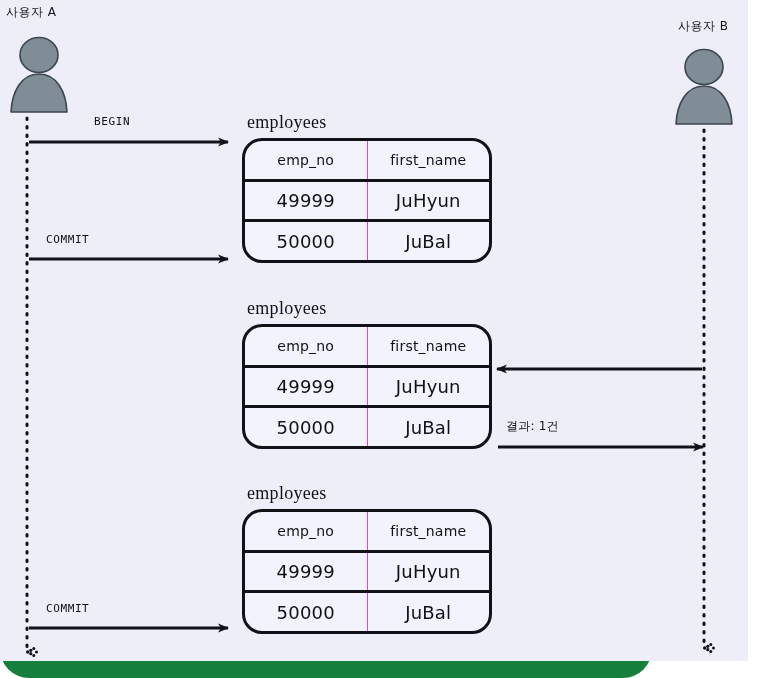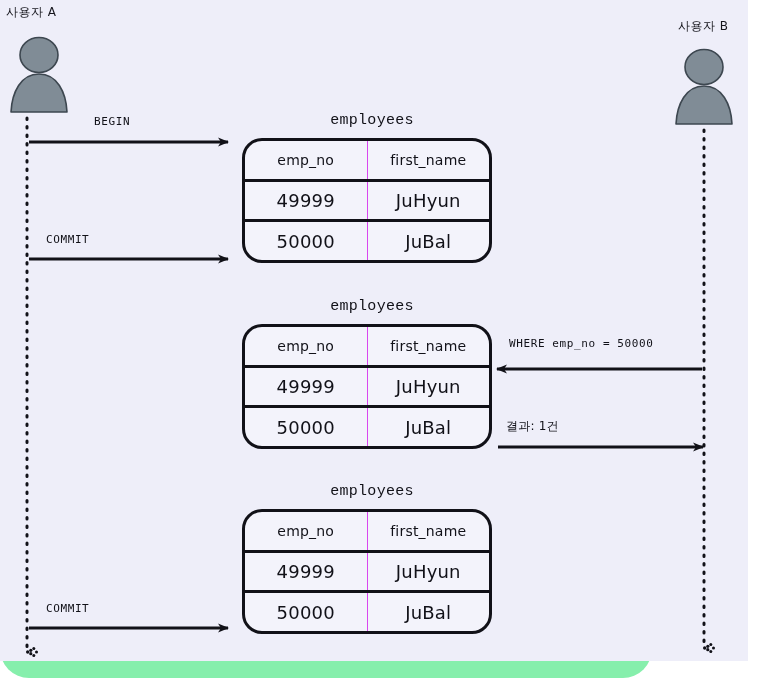--- a/index.html
+++ b/index.html
@@ -11,21 +11,21 @@
     width: 765px;
     height: 678px;
     overflow: hidden;
     font-family: "DejaVu Sans", sans-serif;
   }
 
   #stage {
     position: relative;
     width: 652px;
     height: 678px;
-    background: #86efac;
+    background: #15803d;
     border-radius: 29px;
   }
 
   #canvas {
     position: absolute;
     left: 0;
     top: 0;
     width: 748px;
     height: 661px;
     background: #eeeef9;
@@ -48,25 +48,24 @@
     color: #15151c;
     white-space: nowrap;
     letter-spacing: 0.5px;
   }
   #actor-a-label { left: 6px;  top: 4px; }
   #actor-b-label { left: 678px; top: 18px; }
 
   
   .tbl-title {
     position: absolute;
-    font-family: Liberation Mono, monospace;
-    font-size: 15px;
-    color: #111118;
-    white-space: nowrap;
-    text-align: center;
+    font-family: Liberation Serif, serif;
+    font-size: 18px;
+    color: #111118;
+    white-space: nowrap;
     width: 250px;
     letter-spacing: 0.3px;
   }
 
   .tbl {
     position: absolute;
     width: 250px;
     height: 125px;
     border: 3px solid #111118;
     border-radius: 20px;
@@ -219,19 +218,18 @@
     <div class="tbl-row">
       <div class="tbl-cell">50000</div>
       <div class="tbl-cell">JuBal</div>
     </div>
   </div>
 
   <div class="msg" style="left:46px; top:114px;margin-left:48px;">BEGIN</div>
 
   <div class="msg" style="left:46px; top:232px;">COMMIT</div>
 
-  <div class="msg" style="left:509px; top:336px;">WHERE emp_no = 50000</div>
 
   <div class="msg-ko" style="left:506px; top:418px;">결과: 1건</div>
 
   <div class="msg" style="left:46px; top:601px;">COMMIT</div>
 
 </div>
 
 </body></html>

